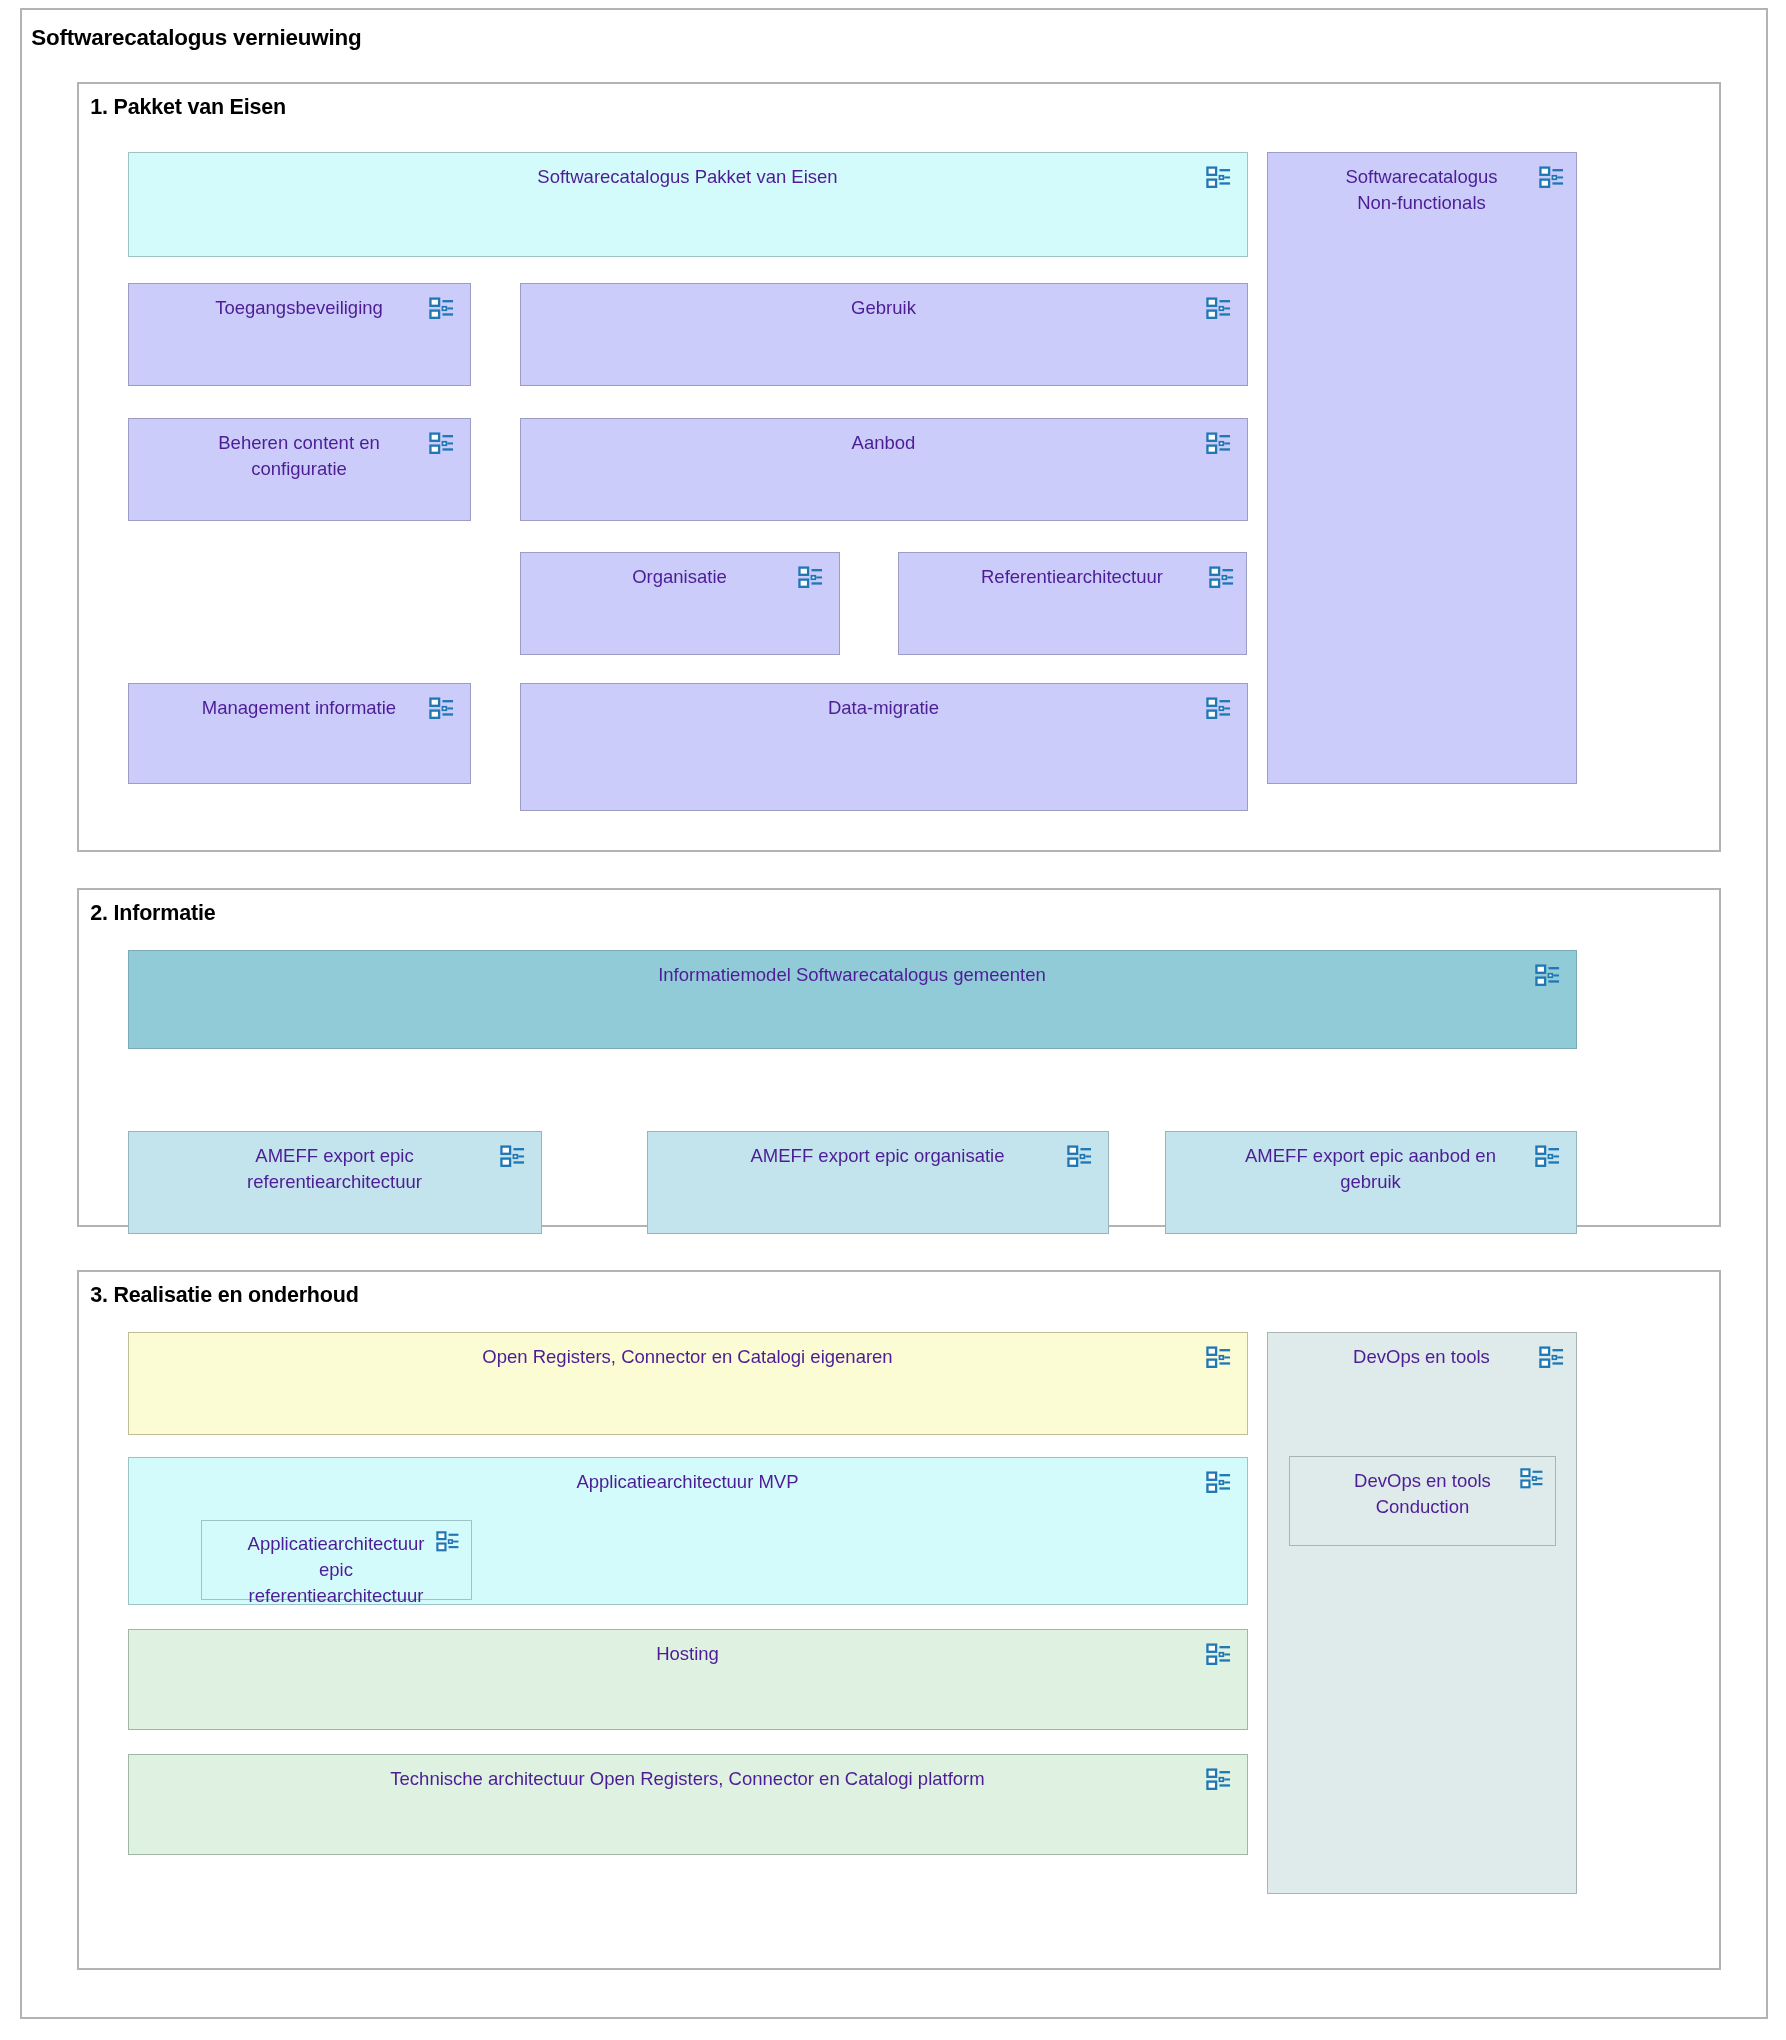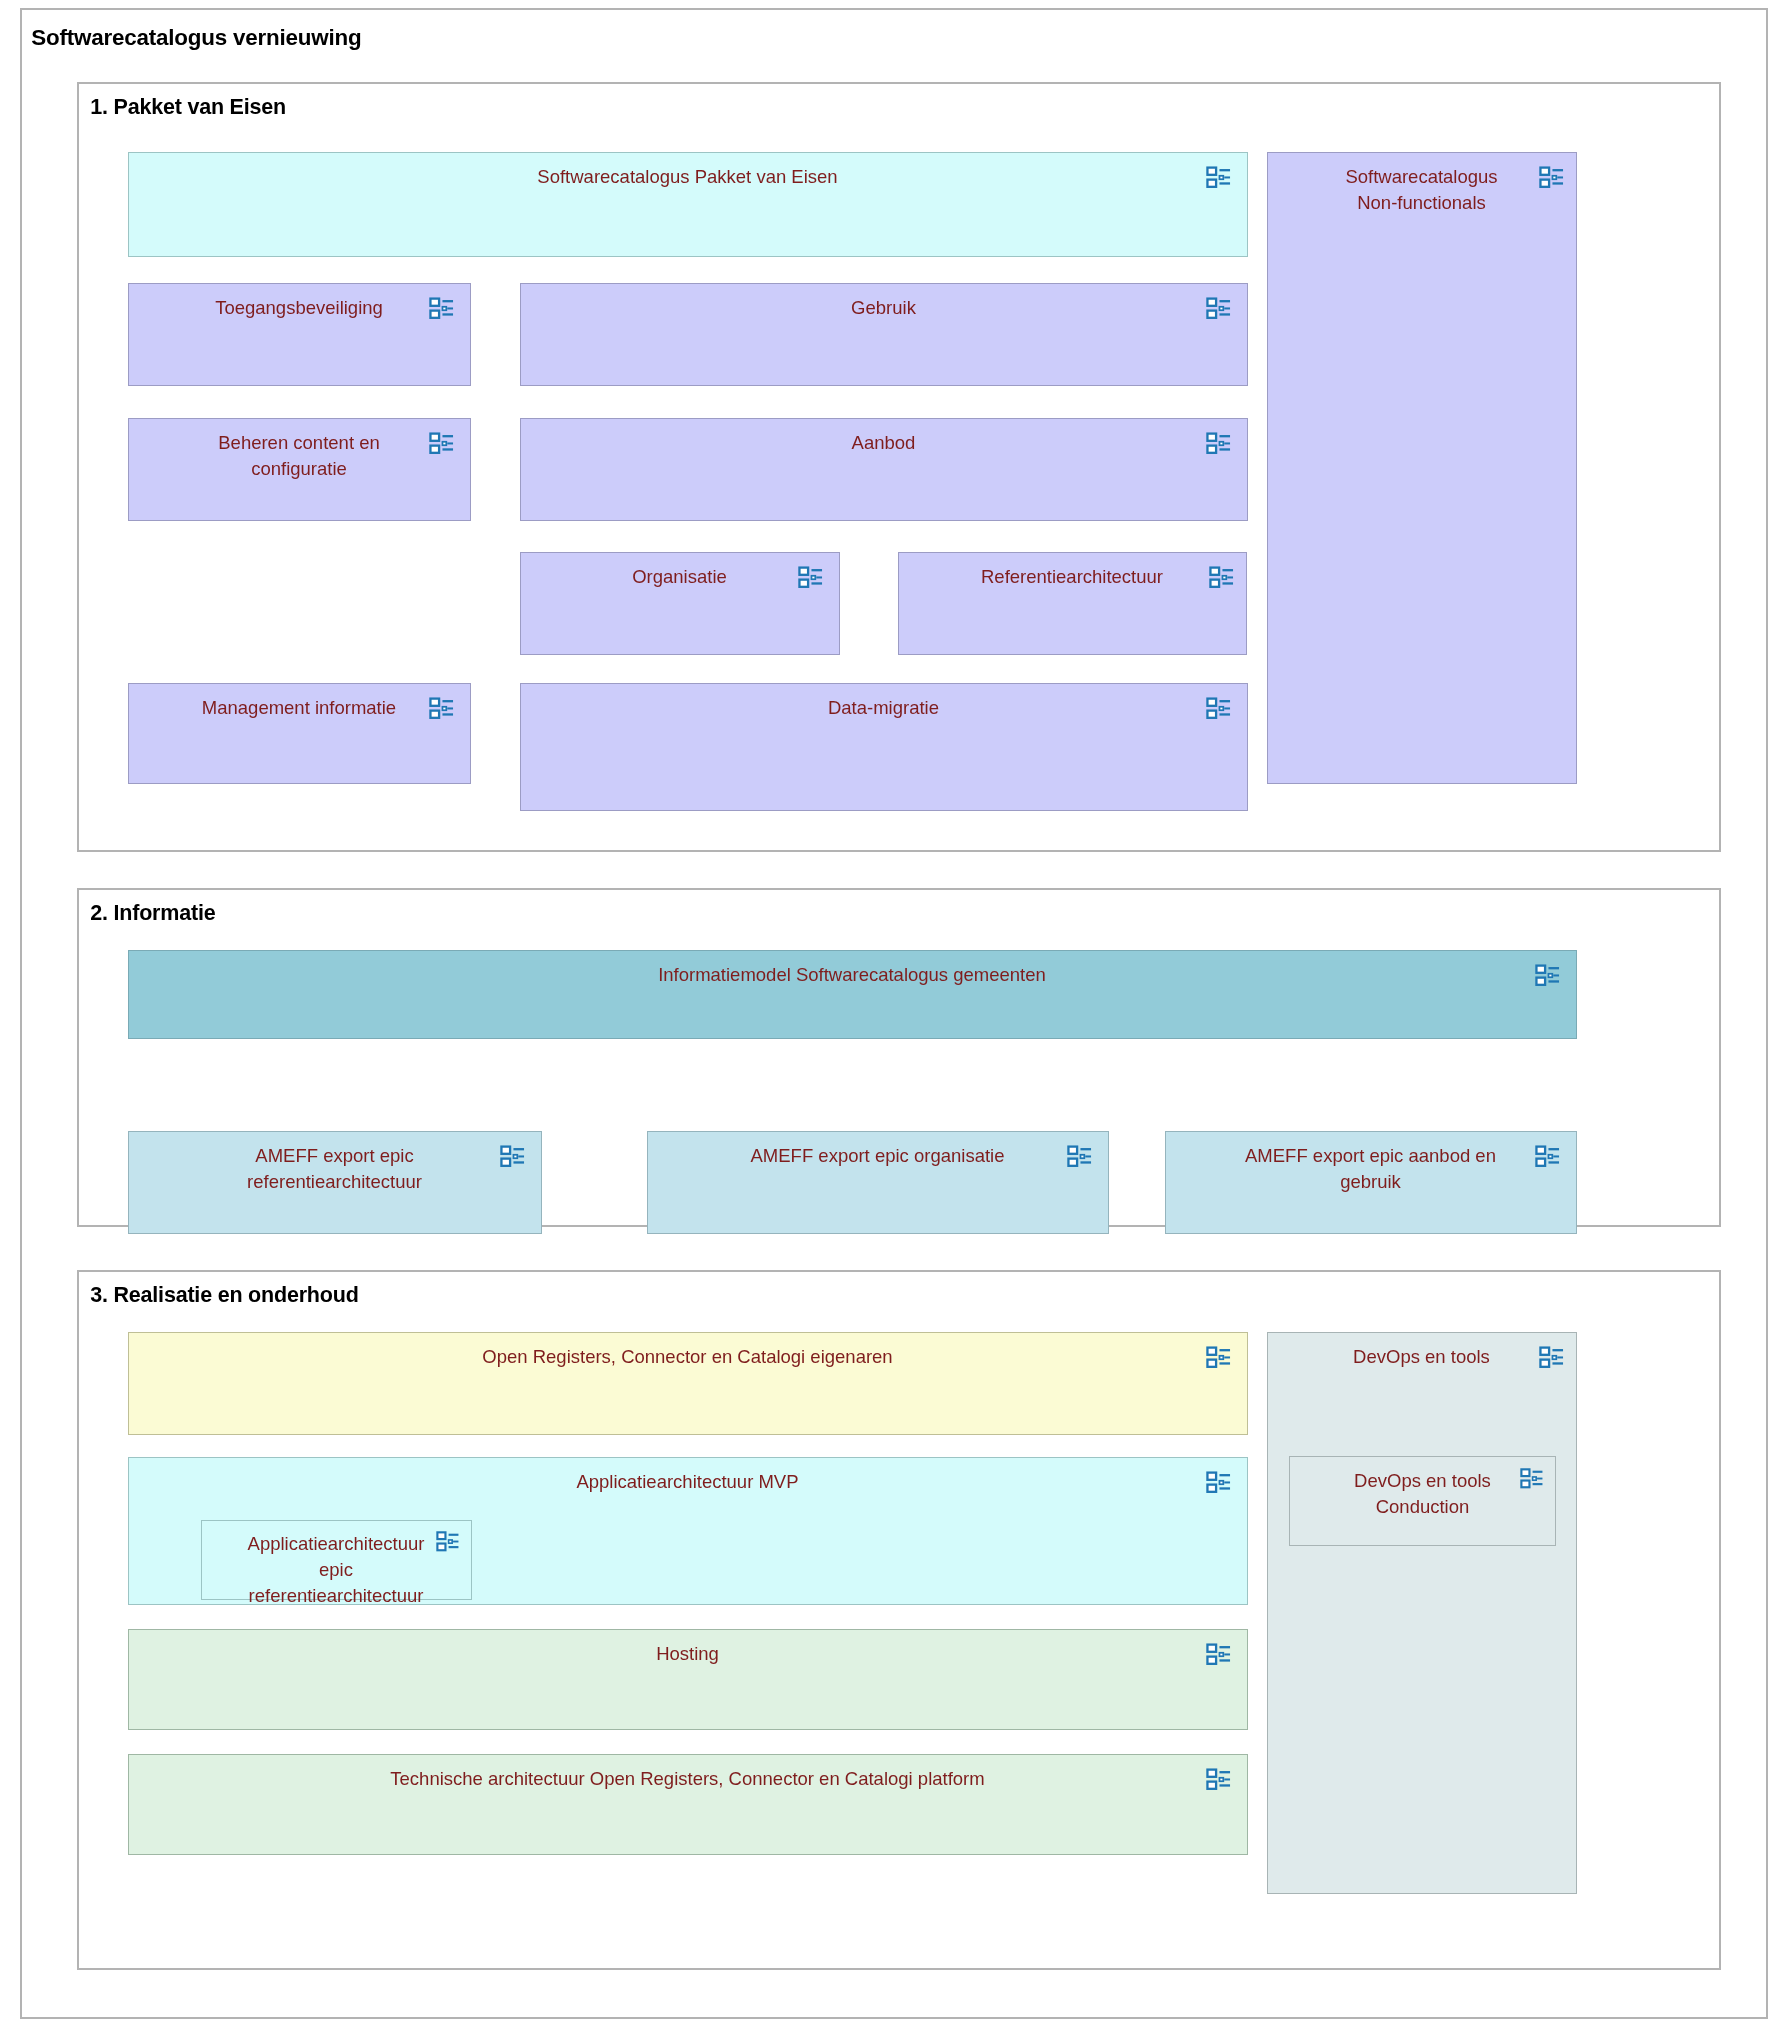--- a/index.html
+++ b/index.html
@@ -64,21 +64,21 @@
   .node-label {
     position: absolute;
     left: 0;
     right: 0;
     top: 11.7px;
     text-align: center;
     font-size: 18.5px;
     line-height: 26px;
     padding: 0 45px;
     box-sizing: border-box;
-    color: #7f1d1d;
+    color: #4c1d95;
     white-space: pre-line;
   }
   .node-label.tight { padding: 0 39px; }
 
   
   .node-icon {
     position: absolute;
     width: 25px;
     height: 23.4px;
   }
@@ -241,21 +241,21 @@
           <rect x="14" y="10" width="4" height="3.6" fill="#ffffff" stroke="#1f77b4" stroke-width="1.8"></rect>
           <rect x="19" y="10.7" width="6" height="2.1" fill="#1f77b4"></rect>
         </svg>
       </span>
     </div>
   </div>
 
   <div class="section" style="left:55px; top:878px; width:1644px; height:339px;">
     <div class="section-title">2. Informatie</div>
 
-    <div class="node fill-teal" style="left:49px; top:60px; width:1449px; height:89px;">
+    <div class="node fill-teal" style="left:49px; top:60px; width:1449px; height:99px;">
       <div class="node-label">Informatiemodel Softwarecatalogus gemeenten</div>
       <span class="node-icon" style="right:15.6px; top:13.7px;">
         <svg viewBox="0 0 26 24" width="25" height="23.4" aria-hidden="true">
           <rect x="1.5" y="1.5" width="9" height="7.5" fill="#ffffff" stroke="#1f77b4" stroke-width="2.4"></rect>
           <rect x="1.5" y="14" width="9" height="7.5" fill="#ffffff" stroke="#1f77b4" stroke-width="2.4"></rect>
           <rect x="14" y="3" width="11" height="2.4" fill="#1f77b4"></rect>
           <rect x="14" y="16.8" width="11" height="2.4" fill="#1f77b4"></rect>
           <rect x="14" y="10" width="4" height="3.6" fill="#ffffff" stroke="#1f77b4" stroke-width="1.8"></rect>
           <rect x="19" y="10.7" width="6" height="2.1" fill="#1f77b4"></rect>
         </svg>

